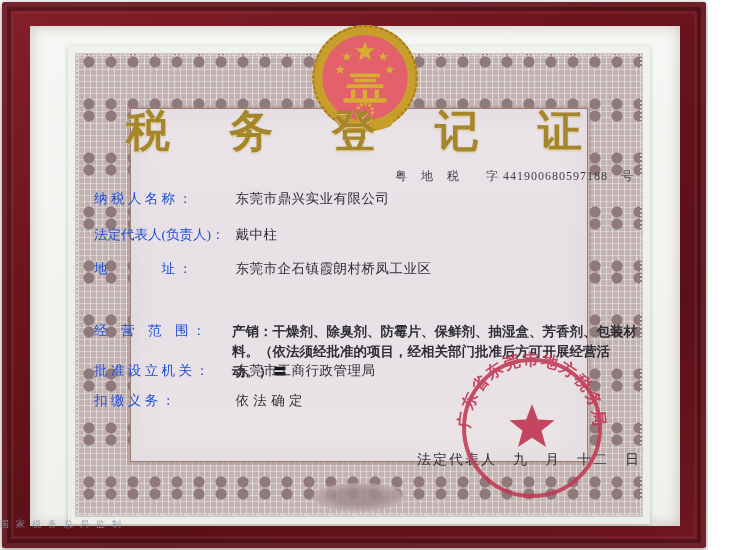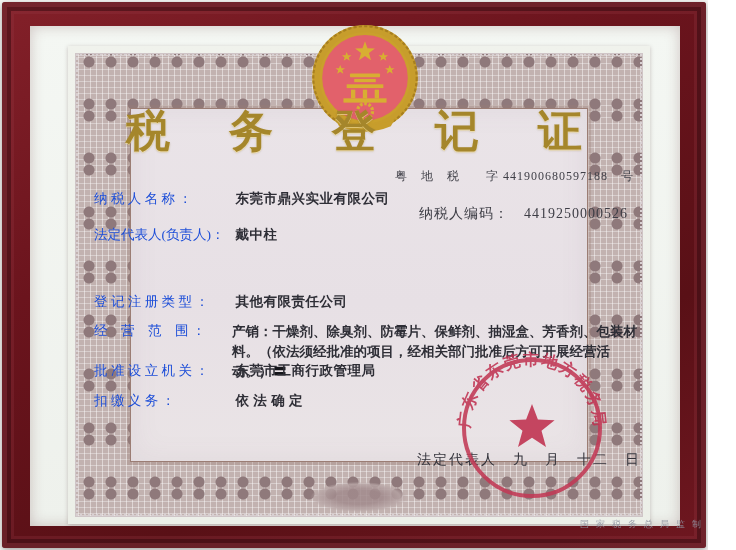--- a/index.html
+++ b/index.html
@@ -69,37 +69,37 @@
   .serial{
     position:absolute;top:168px;right:74px;
     font-size:12px;color:#3e3e46;letter-spacing:1px;white-space:nowrap;
   }
   .code-line{
     position:absolute;top:205px;right:80px;
     font-size:14px;color:#3e3e46;letter-spacing:1px;white-space:nowrap;
   }
   .row{position:absolute;left:94px;font-size:13.5px;color:#3a3a42;white-space:nowrap;}
   .row .lbl{display:inline-block;width:138px;color:#1d4ed8;vertical-align:top;}
-  .row .val{color:#2e2e36;font-weight:bold;letter-spacing:.5px;}
+  .row .val{color:#2e2e36;font-weight:normal;letter-spacing:.5px;}
   .row.scope{white-space:normal;width:560px;}
   .row.scope .val{
     display:inline-block;width:414px;vertical-align:top;
     line-height:1.45;font-weight:bold;letter-spacing:0;
   }
   .mark{font-weight:bold;color:#15151a;font-size:15px;letter-spacing:-2px;}
   .issuer{
     position:absolute;top:419px;left:449px;
     font-size:14.5px;color:#33333b;letter-spacing:5px;white-space:nowrap;
   }
   .date{
     position:absolute;top:451px;left:417px;
     font-size:14px;color:#33333b;letter-spacing:2px;white-space:nowrap;
   }
   .footer-imprint{
-    position:absolute;left:0;right:0;top:518px;text-align:right;
+    position:absolute;left:0;right:0;top:518px;text-align:left;
     font-size:9px;color:#8f93a0;letter-spacing:7px;opacity:.85;
   }
   
   .seal{position:absolute;left:452px;top:348px;width:160px;height:160px;opacity:.88;}
 </style>
 </head>
 <body>
 
 <div class="stage">
 
@@ -130,33 +130,32 @@
     <rect x="48" y="61" width="4" height="8" fill="#d8ae32"></rect>
     <rect x="59" y="61" width="4" height="8" fill="#d8ae32"></rect>
     <rect x="30" y="69" width="40" height="4" fill="#d8ae32"></rect>
     <circle cx="50" cy="81" r="7" fill="none" stroke="#d8ae32" stroke-width="3" stroke-dasharray="2.5 1.5"></circle>
     <path d="M 22 88 Q 50 100 78 88 L 74 95 Q 50 105 26 95 Z" fill="#c79d2c"></path>
   </svg>
 
   <div class="title">税 务 登 记 证</div>
 
   <div class="serial">粤　地　税　　字 441900680597188　号</div>
-  <div class="code-line">纳税人编码：　4419250000526</div>
 
   <div class="row" style="top:190px">
     <span class="lbl">纳 税 人 名 称 ：</span>
     <span class="val">东莞市鼎兴实业有限公司</span>
   </div>
   <div class="row" style="top:226px">
     <span class="lbl">法定代表人(负责人)：</span>
     <span class="val">戴中柱</span>
   </div>
-  <div class="row" style="top:293px">
-    <span class="lbl">登 记 注 册 类 型 ：</span>
-    <span class="val">其他有限责任公司</span>
+  <div class="row" style="top:260px">
+    <span class="lbl">地　　　　址 ：</span>
+    <span class="val">东莞市企石镇霞朗村桥凤工业区</span>
   </div>
   <div class="row scope" style="top:322px">
     <span class="lbl">经　营　范　围 ：</span><span class="val"><span>产销：干燥剂、除臭剂、防霉片、保鲜剂、抽湿盒、芳香剂、包装材料。（依法须经批准的项目，经相关部门批准后方可开展经营活动。）</span><span class="mark">〓</span></span>
   </div>
   <div class="row" style="top:362px">
     <span class="lbl">批 准 设 立 机 关 ：</span>
     <span class="val">东莞市工商行政管理局</span>
   </div>
   <div class="row" style="top:392px">
     <span class="lbl">扣 缴 义 务 ：</span>

